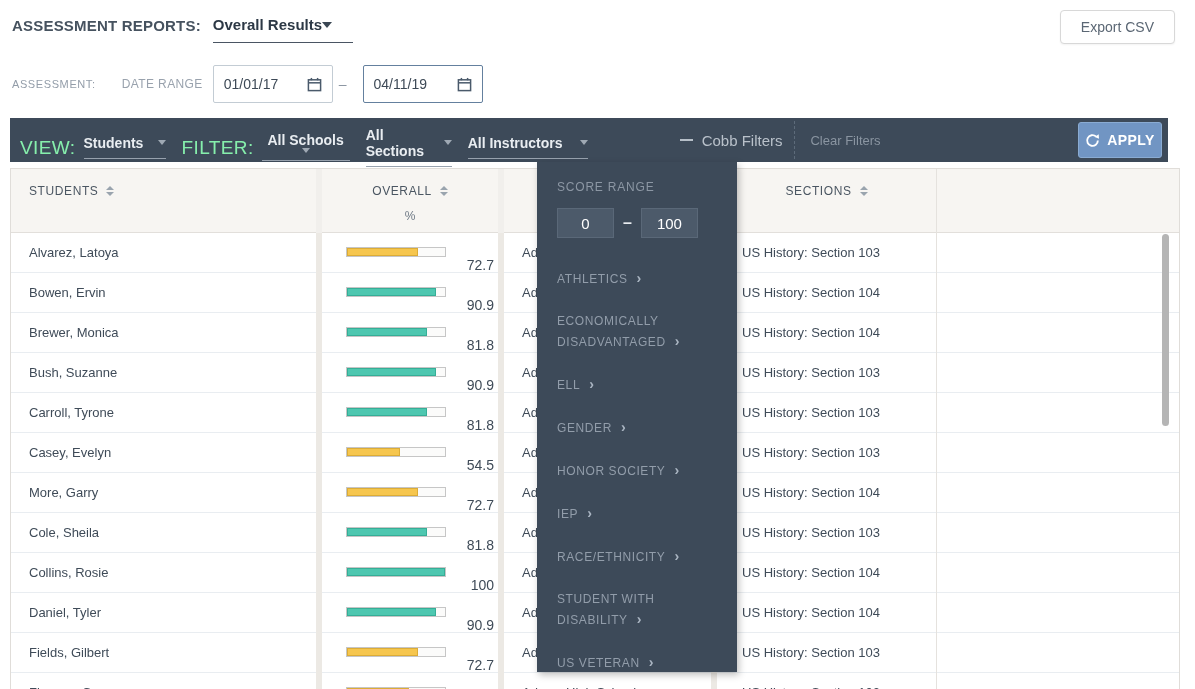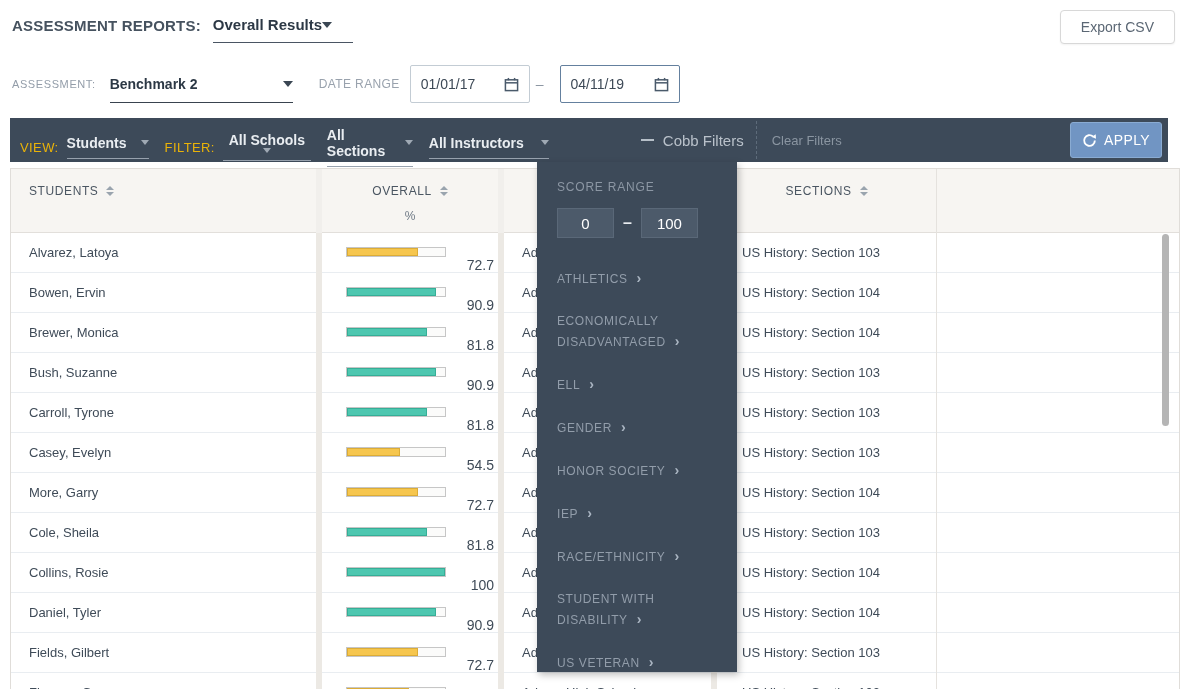--- a/index.html
+++ b/index.html
@@ -35,40 +35,40 @@
     font-size:14px; color:#3d4956; cursor:text; background:#fff;
   }
   .date-box.end { border-color:#64809e; }
   .date-dash { margin:0 6px; color:#8d97a3; font-size:14px; }
   .cal-icon { display:inline-flex; }
   
   .toolbar {
     position:absolute; left:10px; top:118px; width:1158px; height:44px;
     background:#3d4a59; display:flex; align-items:center; padding-left:10px;
   }
-  .tb-label { font-size:13px; color:#eab308; letter-spacing:.4px; margin-right:8px;margin-top:15px; }
+  .tb-label { font-size:19px; color:#86efac; letter-spacing:.4px; margin-right:8px;margin-top:15px; }
   .tb-dd {
     display:inline-flex; align-items:center; justify-content:space-between;
     border-bottom:1px solid #97a1ad; padding-bottom:7px; margin-bottom:-7px; position:relative; top:3px;
     font-size:14px; font-weight:700; color:#e9edf1; cursor:pointer;
   }
   .tb-dd .caret { border-top-color:#9fa9b4; border-left-width:4px; border-right-width:4px; border-top-width:5px; }
   .w-students { width:82px; margin-right:16px; }
   .w-schools { width:88px; margin-right:16px;flex-direction:column; }
   .w-sections { width:86px; margin-right:16px;gap:12px; }
   .w-instructors { width:120px; }
   .more-filters { margin-left:92px; display:flex; align-items:center; gap:9px; cursor:pointer; }
   .minus-bar { width:13px; height:2px; background:#b6bfc8; }
   .more-filters-text { font-size:15px; color:#b9c1ca; }
   .tb-divider { margin-left:12px; height:38px; border-left:1px dashed #5d6b7a; }
   .clear-filters { margin-left:15px; font-size:13px; color:#8a95a1; cursor:pointer; }
   .apply-btn {
-    position:absolute; right:6px; top:4px; width:92px; height:36px;
+    position:absolute; right:6px; top:4px; width:84px; height:36px;
     background:#7195c3; border:1px solid #8aabd2; border-radius:3px;
-    color:#fff; font-family:inherit; font-weight:400; font-size:14px; letter-spacing:.4px;
+    color:#fff; font-family:inherit; font-weight:700; font-size:14px; letter-spacing:.4px;
     display:flex; align-items:center; justify-content:center; gap:7px; cursor:pointer;
   }
   
   .table {
     position:absolute; left:10px; top:168px; width:1170px; height:521px;
     border:1px solid #e0ddd9; border-bottom:none; background:#fff; overflow:hidden;
   }
   .thead { position:absolute; left:0; top:0; width:100%; height:64px; background:#f7f5f2; border-bottom:1px solid #e2dfdb; z-index:2; }
   .th { font-size:12px; color:#4b5662; letter-spacing:.6px; display:flex; align-items:center; gap:8px; cursor:pointer; }
   .th-students { position:absolute; left:18px; top:15px; }
@@ -119,24 +119,20 @@
     <span class="reports-label">ASSESSMENT REPORTS:</span>
     <span class="dd-dark reports-dd">
       <span>Overall Results</span>
       <span class="caret"></span>
     </span>
   </div>
   <button class="export-btn">Export CSV</button>
 
   <div class="assess-row">
     <span class="sm-label">ASSESSMENT:</span>
-    <span class="assess-dd">
-      <span>Benchmark 2</span>
-      <span class="caret"></span>
-    </span>
     <span class="date-label">DATE RANGE</span>
     <span class="date-box">
       <span>01/01/17</span>
       <span class="cal-icon">
         <svg width="15" height="15" viewBox="0 0 16 16">
             <rect x="1.5" y="3" width="13" height="11.5" fill="none" stroke="#4a5a6b" stroke-width="1.6"></rect>
             <line x1="1.5" y1="6.2" x2="14.5" y2="6.2" stroke="#4a5a6b" stroke-width="1.6"></line>
             <line x1="4.7" y1="1" x2="4.7" y2="3.5" stroke="#4a5a6b" stroke-width="1.6"></line>
             <line x1="11.3" y1="1" x2="11.3" y2="3.5" stroke="#4a5a6b" stroke-width="1.6"></line>
           </svg>

